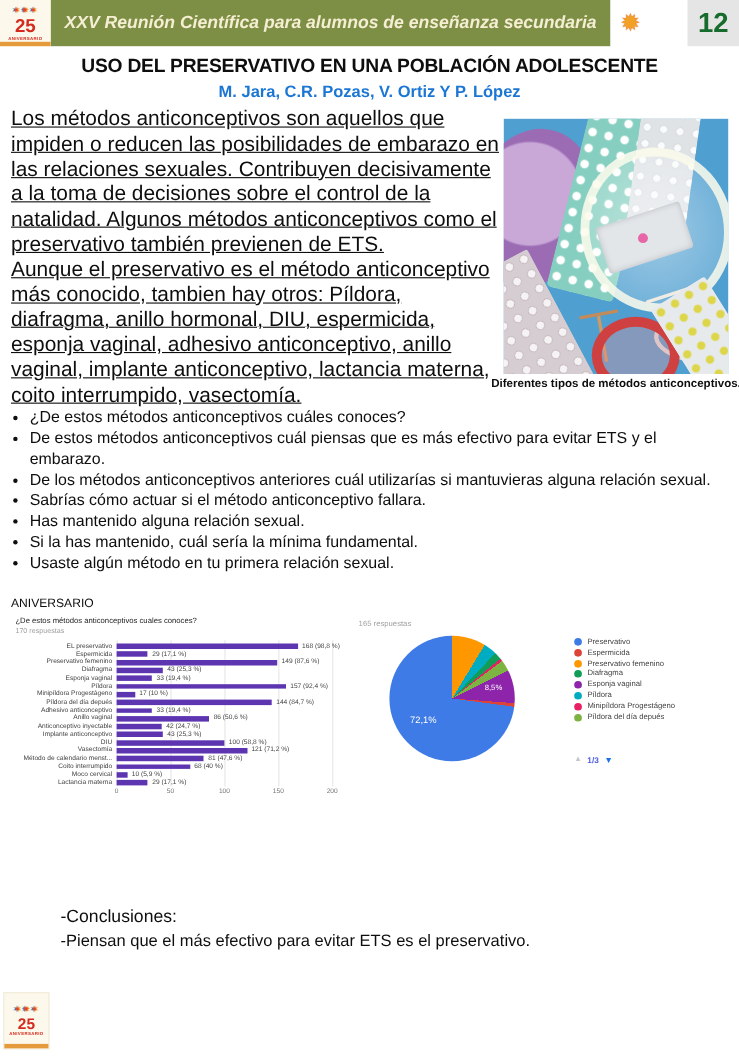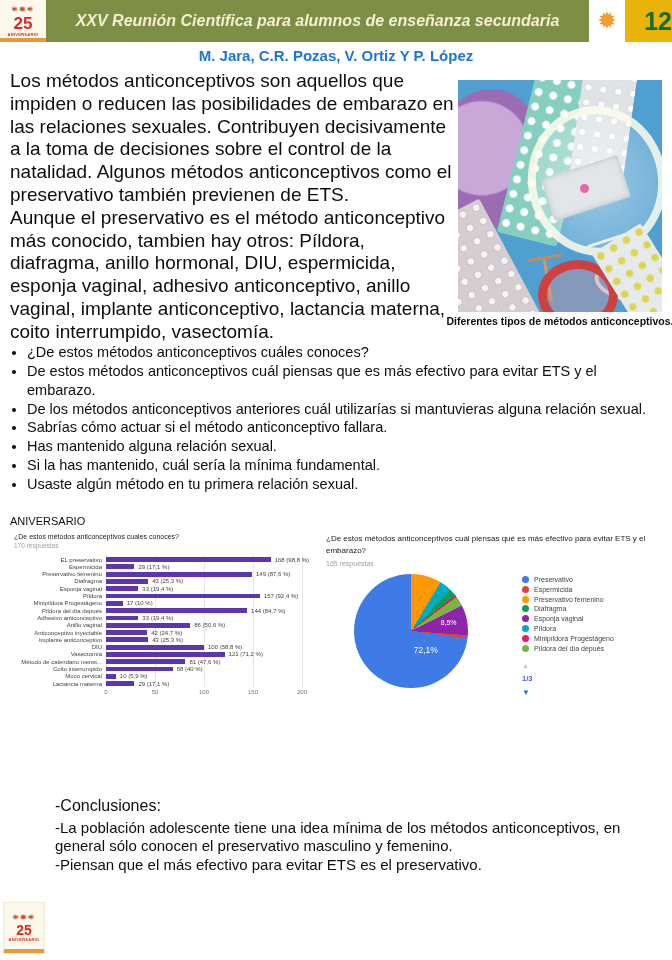--- a/index.html
+++ b/index.html
@@ -11,32 +11,32 @@
   .logo-box{width:46px;background:#fcf8ec;position:relative;display:flex;flex-direction:column;
             align-items:center;justify-content:center;line-height:1;}
   .logo-figures{font-size:8px;color:#e8412c;text-shadow:1px 0 0 #f5a623,-1px 0 0 #2b7bbf;letter-spacing:1px;}
   .logo-num{font-size:17px;font-weight:bold;color:#d42b1e;margin-top:1px;}
   .logo-sub{font-size:4px;color:#d42b1e;font-weight:bold;margin-top:1px;letter-spacing:.3px;}
   .logo-strip{position:absolute;bottom:0;left:0;right:0;height:4px;background:#e59a3c;}
   .banner{flex:1;background:#7d8e45;display:flex;align-items:center;justify-content:center;}
   .banner-text{color:#f5eed2;font-size:16px;font-weight:bold;font-style:italic;}
   .sun-box{width:36px;background:#fff;display:flex;align-items:center;justify-content:center;}
   .sun-glyph{color:#f2a127;font-size:22px;text-shadow:0 0 1px #d2442a;}
-  .num-box{width:47px;background:#eab308;display:flex;align-items:center;justify-content:flex-end;}
+  .num-box{width:47px;background:#e5e5e5;display:flex;align-items:center;justify-content:center;margin-left:34px;}
   .num-box span{color:#176b2c;font-size:25px;font-weight:bold;}
 
   
   .poster-title{text-align:center;font-weight:bold;font-size:17.5px;margin-top:7px;letter-spacing:-.2px;}
   .poster-authors{text-align:center;font-weight:bold;font-size:15px;color:#1c77d4;margin-top:5px;}
   .poster-affil{text-align:center;font-family:"Liberation Serif",serif;font-size:13px;color:#1d3f7a;margin-top:3px;}
 
   
   .main-row{display:flex;padding:6px 8px 0 10px;height:274px;box-sizing:border-box;}
   .intro-col{width:448px;font-size:19px;line-height:1.2;}
-  .intro-col p{margin:0;}
+  .intro-col p{margin:0;text-decoration:underline;}
   .figure-col{width:208px;margin-left:auto;display:flex;flex-direction:column;align-items:center;padding-top:10px;}
   .photo{width:204px;height:232px;background:#4f9fd0;position:relative;overflow:hidden;}
   .figcaption{font-size:10.5px;font-weight:bold;margin-top:3px;white-space:nowrap;}
   
   .diaphragm{position:absolute;left:-30px;top:8px;width:112px;height:146px;border-radius:50%;
      background:radial-gradient(circle at 45% 42%,#c9a8d8 0 44%,#9b6cb4 46% 100%);transform:rotate(16deg);}
   .blister{position:absolute;background-size:15px 15px;}
   .blister-green{left:58px;top:-6px;width:62px;height:168px;background-color:#86cfc0;transform:rotate(14deg);
      background-image:radial-gradient(circle at 7px 7px,#fff 3.4px,rgba(255,255,255,.3) 4px,transparent 4.6px);border-radius:4px;}
   .blister-silver1{left:118px;top:-12px;width:54px;height:120px;background-color:#dfe3e6;transform:rotate(8deg);
@@ -79,27 +79,27 @@
   .bval{position:absolute;top:.6px;font-size:6px;color:#424242;white-space:nowrap;}
   .baxis{position:relative;margin-left:92px;width:196px;height:10px;}
   .btick{position:absolute;top:2px;transform:translateX(-50%);font-size:6px;color:#757575;}
 
   .pchart{flex:1;padding-left:12px;position:relative;}
   .pchart-title{font-size:8px;color:#212121;width:340px;line-height:1.5;}
   .pchart-sub{font-size:7px;color:#9e9e9e;margin-top:3px;}
   .pie-area{position:relative;margin-top:7px;height:118px;}
   .pie{position:absolute;left:28px;top:0;width:114px;height:114px;border-radius:50%;}
   .pie-label{position:absolute;color:#fff;transform:translate(-50%,-50%);}
-  .pie-label.main{left:27%;top:67%;font-size:8.5px;margin-left:41px;}
+  .pie-label.main{left:27%;top:67%;font-size:8.5px;}
   .pie-label.small{left:83%;top:42%;font-size:7px;}
   .legend{position:absolute;left:196px;top:2px;}
   .legend-item{display:flex;align-items:center;margin-bottom:2.8px;}
   .legend-dot{width:7px;height:7px;border-radius:50%;margin-right:5px;flex:none;}
   .legend-label{font-size:7px;color:#424242;white-space:nowrap;}
-  .legend-pagination{position:absolute;left:196px;top:88px;display:flex;align-items:flex-start;gap:5px;flex-direction:column;}
+  .legend-pagination{position:absolute;left:196px;top:109px;display:flex;align-items:flex-start;gap:5px;}
   .pg-up{color:#c3c6ca;font-size:7px;}
   .pg-text{color:#4a5ae8;font-size:7.5px;font-weight:bold;}
   .pg-down{color:#1a73e8;font-size:8px;}
 
   
   .comments-row{display:flex;padding:6px 10px 0 10px;height:96px;box-sizing:border-box;}
   .comment-left{width:316px;font-size:15px;line-height:1.27;}
   .comment-right{width:366px;margin-left:auto;font-size:14.5px;line-height:1.3;}
   .conclusions{padding:2px 14px 0 55px;font-size:15px;line-height:1.24;}
   .conclusions-heading{font-size:16px;margin:0 0 3px 0;font-weight:normal;}
@@ -124,20 +124,21 @@
       <span class="banner-text">XXV Reunión Científica para alumnos de enseñanza secundaria</span>
     </div>
     <div class="sun-box">
       <span class="sun-glyph">✹</span>
     </div>
     <div class="num-box">
       <span>12</span>
     </div>
   </header>
 
+  <div class="poster-title">USO DEL PRESERVATIVO EN UNA POBLACIÓN ADOLESCENTE</div>
   <div class="poster-authors">M. Jara, C.R. Pozas, V. Ortiz Y P. López</div>
 
   <div class="main-row">
     <div class="intro-col">
       <p>Los métodos anticonceptivos son aquellos que impiden o reducen las posibilidades de embarazo en las relaciones sexuales. Contribuyen decisivamente a la toma de decisiones sobre el control de la natalidad. Algunos métodos anticonceptivos como el preservativo también previenen de ETS.</p>
       <p>Aunque el preservativo es el método anticonceptivo más conocido, tambien hay otros: Píldora, diafragma, anillo hormonal, DIU, espermicida, esponja vaginal, adhesivo anticonceptivo, anillo vaginal, implante anticonceptivo, lactancia materna, coito interrumpido, vasectomía.</p>
     </div>
     <figure class="figure-col" style="margin:0;">
       <div class="photo">
         <div class="diaphragm"></div>
@@ -281,21 +282,20 @@
       </div>
       <div class="baxis">
           <span class="btick" style="left: 0%;">0</span>
           <span class="btick" style="left: 25%;">50</span>
           <span class="btick" style="left: 50%;">100</span>
           <span class="btick" style="left: 75%;">150</span>
           <span class="btick" style="left: 100%;">200</span>
         </div>
     </div>
     <div class="pchart">
-      <div class="pchart-title">¿De estos métodos anticonceptivos cuál piensas qué es más efectivo para evitar ETS y el embarazo?</div>
       <div class="pchart-sub">165 respuestas</div>
       <div class="pie-area">
         <div class="pie" style="background: conic-gradient(rgb(255, 152, 0) 0deg, rgb(255, 152, 0) 31.3043deg, rgb(0, 172, 193) 31.3043deg, rgb(0, 172, 193) 43.6805deg, rgb(15, 157, 88) 43.6805deg, rgb(15, 157, 88) 50.5966deg, rgb(233, 30, 99) 50.5966deg, rgb(233, 30, 99) 53.1446deg, rgb(124, 179, 66) 53.1446deg, rgb(124, 179, 66) 63.3367deg, rgb(142, 36, 170) 63.3367deg, rgb(142, 36, 170) 94.277deg, rgb(219, 68, 55) 94.277deg, rgb(219, 68, 55) 97.5531deg, rgb(62, 123, 230) 97.5531deg, rgb(62, 123, 230) 360deg);">
           <span class="pie-label main">72,1%</span>
           <span class="pie-label small">8,5%</span>
         </div>
         <div class="legend">
           <div>
               <div class="legend-item">
                 <span class="legend-dot" style="background: rgb(62, 123, 230);"></span>
@@ -339,21 +339,20 @@
       </div>
     </div>
   </div>
 
   <div class="comments-row">
   </div>
 
   <div class="conclusions">
     <div class="conclusions-heading">-Conclusiones:</div>
     <div>
-        <p>-La población adolescente tiene una idea  mínima de los métodos anticonceptivos, en general sólo conocen el preservativo masculino y femenino.</p>
         <p>-Piensan que el más efectivo para evitar ETS es el preservativo.</p>
       </div>
   </div>
 
   <div class="logo-box logo-box--bottom">
     <span class="logo-figures">✶✷✶</span>
     <span class="logo-num">25</span>
     <span class="logo-sub">ANIVERSARIO</span>
     <span class="logo-strip"></span>
   </div>

